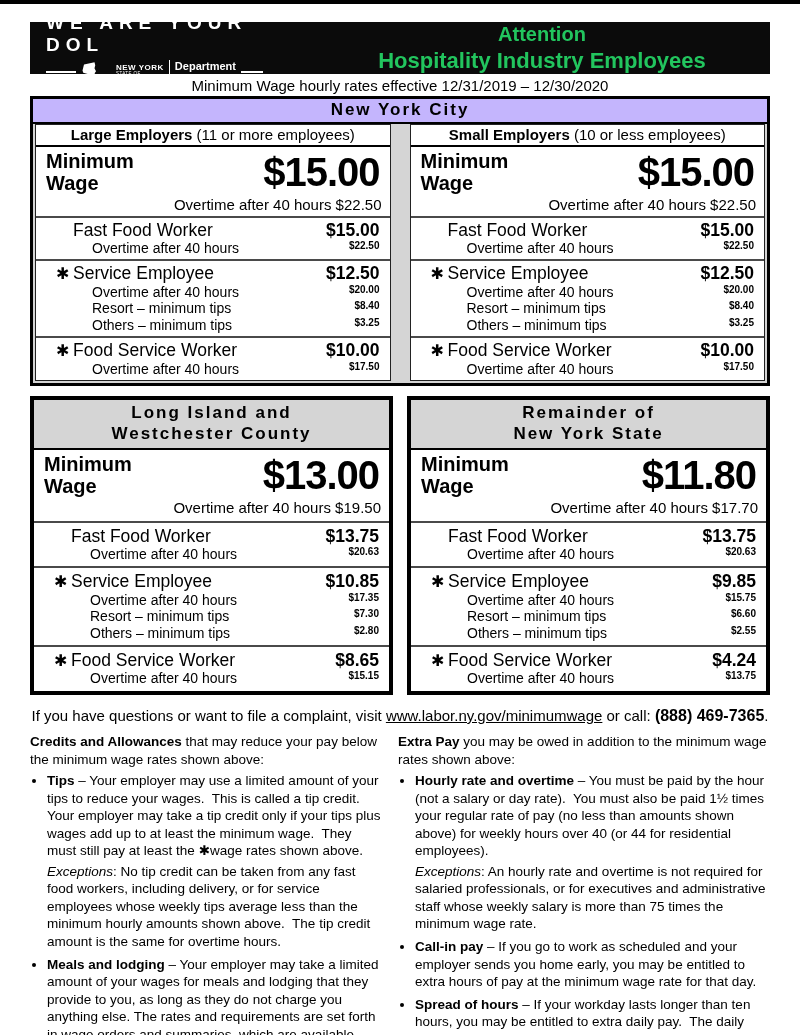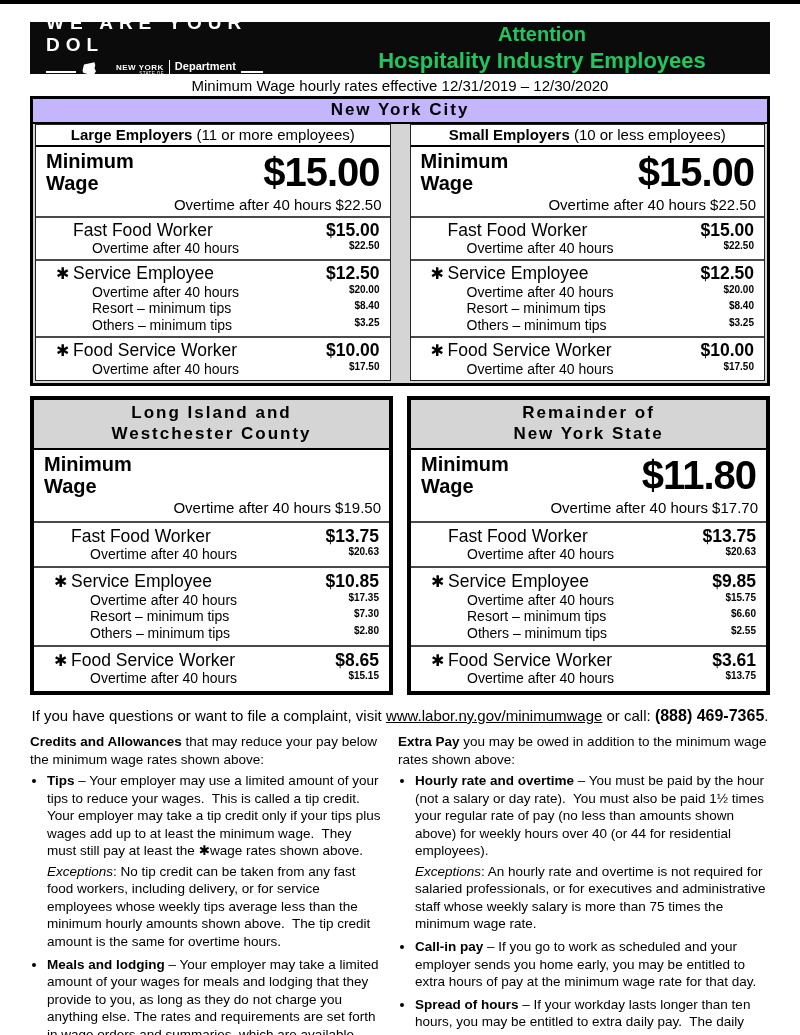--- a/index.html
+++ b/index.html
@@ -8,21 +8,21 @@
   .top-rule { height:4px; background:#000; width:100%; }
 
   
   .header-bar { margin:18px 30px 0; background:#0b0b0b; height:52px; display:flex; align-items:center; }
   .header-left { width:268px; padding-left:16px; color:#fff; flex-shrink:0; }
   .tagline { font-weight:bold; font-size:19px; letter-spacing:6px; white-space:nowrap; }
   .logo-row { display:flex; align-items:center; margin-top:4px; gap:5px; }
   .hdash { height:2px; background:#fff; }
   .hdash.l { width:30px; } .hdash.r { width:22px; }
   .ny-svg { width:30px; height:24px; fill:#fff; flex-shrink:0; }
-  .logo-ny { line-height:1;text-align:right; }
+  .logo-ny { line-height:1; }
   .logo-ny .nyname { font-weight:bold; font-size:8px; letter-spacing:0.5px; }
   .logo-ny .nysub { font-size:4.5px; letter-spacing:0.4px; }
   .logo-divider { width:1px; height:24px; background:#fff; }
   .logo-dept { font-weight:bold; font-size:11px; line-height:1.1; }
   .header-right { flex:1; text-align:center; color:#22c55e; font-weight:bold; line-height:1.25; }
   .attn1 { font-size:20px; }
   .attn2 { font-size:22px; }
 
   .subtitle { text-align:center; font-size:15px; margin:3px 0 2px; }
 
@@ -209,20 +209,21 @@
 
   <div class="region-row">
 
     <div class="region-box">
       <div class="region-title">
         <div data-bind="regions.0.title_line1">Long Island and</div>
         <div data-bind="regions.0.title_line2">Westchester County</div>
       </div>
       <div class="mw-row">
         <div class="mw-label" data-bind="regions.0.min_label">Minimum Wage</div>
+        <div class="mw-value" data-bind="regions.0.min_value">$13.00</div>
       </div>
       <div class="mw-ot" data-bind="regions.0.min_overtime">Overtime after 40 hours $19.50</div>
       <div class="group">
         <div class="g-row name-row">
             <div class="g-name"><span class="star" data-bind="regions.0.groups.0.star"></span><span data-bind="regions.0.groups.0.name">Fast Food Worker</span></div>
             <div class="g-val" data-bind="regions.0.groups.0.value">$13.75</div>
           </div>
         <div class="g-row sub-row">
             <div class="g-sub" data-bind="regions.0.groups.0.rows.0.label">Overtime after 40 hours</div>
             <div class="g-val" data-bind="regions.0.groups.0.rows.0.value">$20.63</div>
@@ -292,21 +293,21 @@
             <div class="g-val" data-bind="regions.1.groups.1.rows.1.value">$6.60</div>
           </div>
         <div class="g-row sub-row">
             <div class="g-sub" data-bind="regions.1.groups.1.rows.2.label">Others – minimum tips</div>
             <div class="g-val" data-bind="regions.1.groups.1.rows.2.value">$2.55</div>
           </div>
       </div>
       <div class="group">
         <div class="g-row name-row">
             <div class="g-name"><span class="star" data-bind="regions.1.groups.2.star">✱</span><span data-bind="regions.1.groups.2.name">Food Service Worker</span></div>
-            <div class="g-val" data-bind="regions.1.groups.2.value">$3.61</div>
+            <div class="g-val" data-bind="regions.1.groups.2.value">$4.24</div>
           </div>
         <div class="g-row sub-row">
             <div class="g-sub" data-bind="regions.1.groups.2.rows.0.label">Overtime after 40 hours</div>
             <div class="g-val" data-bind="regions.1.groups.2.rows.0.value">$13.75</div>
           </div>
       </div>
     </div>
 
   </div>
 

